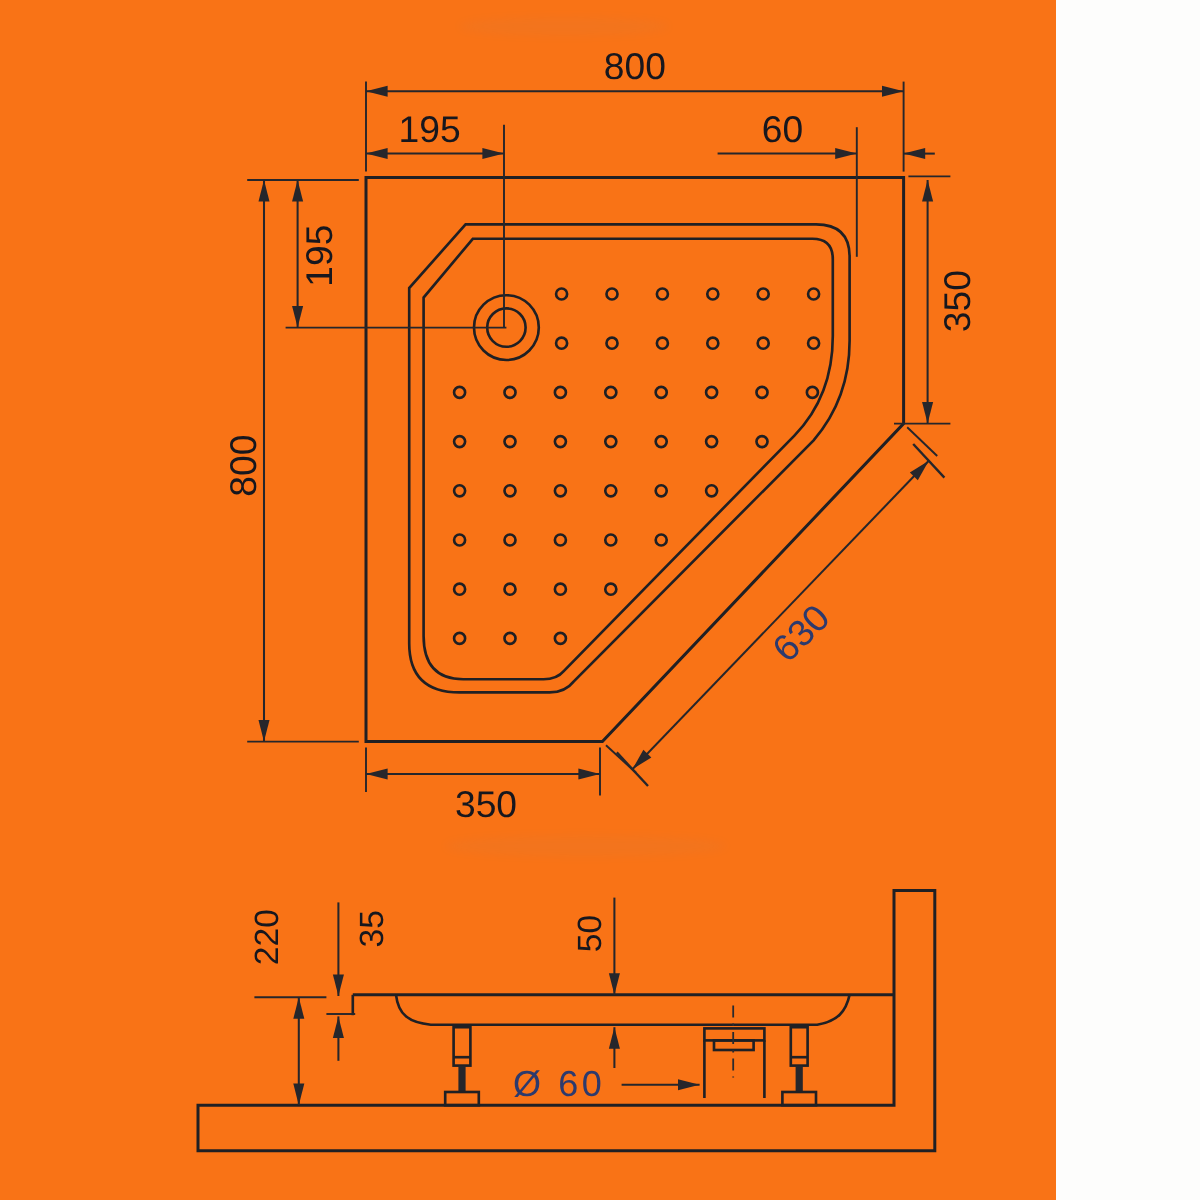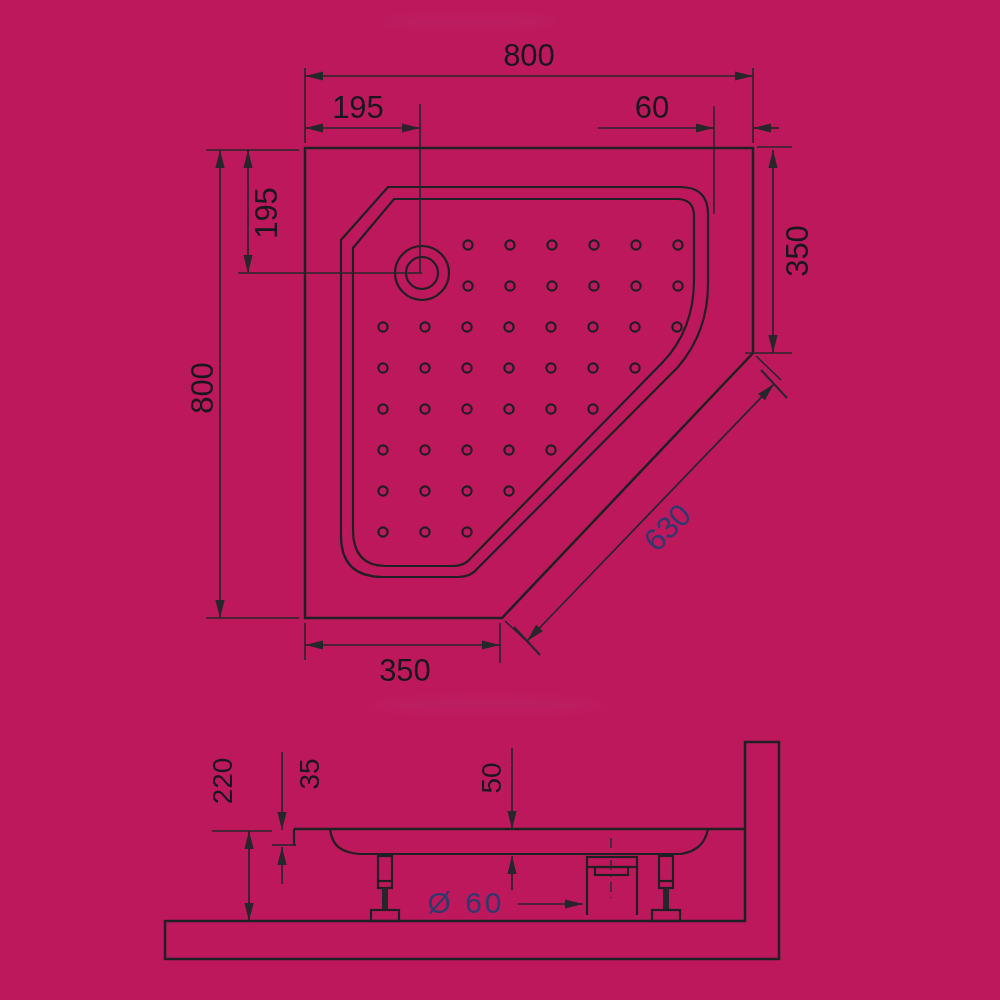--- a/index.html
+++ b/index.html
@@ -1,16 +1,16 @@
 <!DOCTYPE html>
 <html><head>
 <meta charset="utf-8">
 <style>
   html,body{margin:0;padding:0;background:#fdfdfc;}
-  .page{width:1000px;height:1000px;position:relative;background:#be185d;overflow:hidden;}
+  .page{width:880px;height:1000px;position:relative;background:#f97316;overflow:hidden;}
   svg{display:block;}
   .ol{fill:none;stroke:#202024;stroke-width:2.5;stroke-linejoin:miter;}
   .rim{fill:none;stroke:#202024;stroke-width:2.2;}
   .dot{fill:none;stroke:#1f1f23;stroke-width:2.2;}
   .dim{fill:none;stroke:#26262b;stroke-width:1.7;}
   .ext{fill:none;stroke:#26262b;stroke-width:1.6;}
   .slash{fill:none;stroke:#26262b;stroke-width:2;}
   .cl{fill:none;stroke:#2a2a2e;stroke-width:1.5;stroke-dasharray:10 5 2 5;}
   .fillpart{fill:#26262b;stroke:none;}
   text{font-family:"Liberation Sans","DejaVu Sans",sans-serif;fill:#17171e;}

